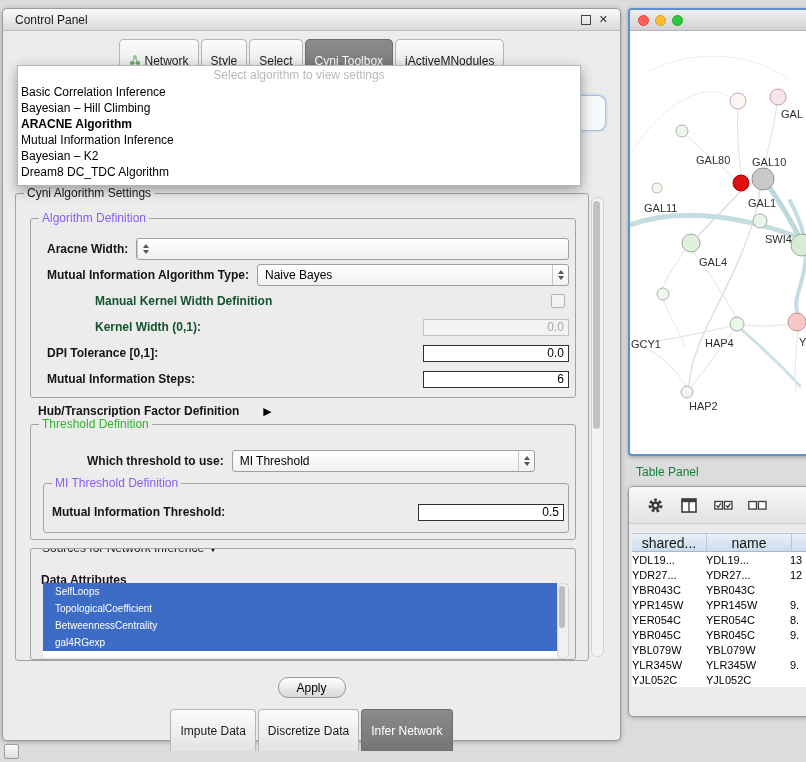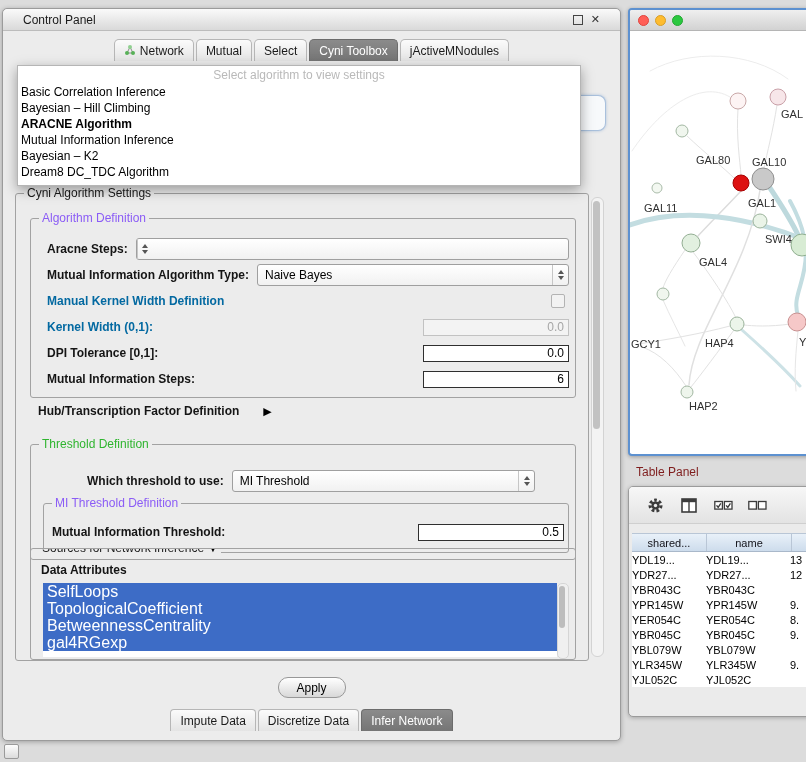--- a/index.html
+++ b/index.html
@@ -3,29 +3,29 @@
 <meta charset="utf-8">
 <style>
   html,body{margin:0;padding:0;width:806px;height:762px;overflow:hidden;
     background:#dcdcdc;font-family:"Liberation Sans",sans-serif;}
   .page{position:relative;width:806px;height:762px;}
 
   
   .cp-window{position:absolute;left:2px;top:8px;width:617px;height:731px;
     background:#ececec;border:1px solid #9b9b9b;border-radius:5px;
     box-shadow:0 1px 5px rgba(0,0,0,.28);}
-  .cp-titlebar{height:21px;display:flex;align-items:center;padding:0 20px;
+  .cp-titlebar{height:21px;display:flex;align-items:center;padding:0 12px;
     background:linear-gradient(#fafafa,#d9d9d9);border-bottom:1px solid #bcbcbc;
     border-radius:5px 5px 0 0;font-size:12px;color:#1a1a1a;}
   .cp-title{flex:1;}
   .win-btn{margin-left:8px;color:#333;font-size:11px;line-height:11px;display:flex;align-items:center;}
   .float-square{display:inline-block;width:8px;height:8px;border:1.5px solid #444;}
 
   .cp-tabs{position:absolute;top:30px;left:0;width:100%;display:flex;justify-content:center;align-items:flex-end;}
-  .cp-tab{font-size:12px;height:13px;padding:4px 9px;margin:0 1px;display:flex;align-items:center;gap:5px;
+  .cp-tab{font-size:12px;height:13px;padding:14px 9px;margin:0 1px;display:flex;align-items:center;gap:5px;
     background:linear-gradient(#fbfbfb,#e4e4e4);border:1px solid #b6b6b6;border-bottom:none;
     border-radius:5px 5px 0 0;color:#1a1a1a;cursor:default;}
   .cp-tab.active{background:linear-gradient(#8b8b8b,#757575);color:#fff;border-color:#6c6c6c;}
 
   .combo-fragment{position:absolute;left:576px;top:86px;width:26px;height:34px;
     border:1px solid #a9c0dc;border-left:none;border-radius:0 8px 8px 0;
     background:#f7f9fb;box-shadow:0 0 3px rgba(90,140,200,.45);}
 
   .algo-popup{position:absolute;left:14px;top:56px;width:562px;z-index:40;background:#fff;
     border:1px solid #b5b5b5;box-shadow:0 4px 12px rgba(0,0,0,.35);padding-bottom:5px;}
@@ -35,27 +35,27 @@
 
   .settings-group{position:absolute;left:12px;top:184px;width:572px;height:466px;
     border:1px solid #a2a2a2;border-radius:3px;}
   .group-legend{position:absolute;top:-8px;left:8px;background:#ececec;padding:0 3px;
     font-size:12px;line-height:15px;color:#1a1a1a;white-space:nowrap;display:flex;align-items:center;gap:4px;}
   .group-legend.blue{color:#8b5cf6;}
   .group-legend.green{color:#2fb52f;}
 
   .fieldset{position:absolute;border:1px solid #a2a2a2;border-radius:3px;}
   .fs-algo{left:14px;top:24px;width:544px;height:178px;}
-  .fs-threshold{left:14px;top:250px;width:544px;height:114px;}
+  .fs-threshold{left:14px;top:230px;width:544px;height:114px;}
   .fs-mi{left:12px;top:58px;width:524px;height:48px;}
   .fs-sources{left:14px;top:354px;width:544px;height:110px;overflow:hidden;}
 
   .frow{position:absolute;left:16px;right:6px;height:20px;display:flex;align-items:center;}
   .flabel{font-size:12px;font-weight:bold;color:#151515;white-space:nowrap;}
-  .flabel.disabled{color:#0369a1;}
+  .flabel.disabled{color:#14532d;margin-left:48px;}
   .spacer{flex:1;}
 
   .combo{flex:1;margin-left:8px;height:20px;display:flex;align-items:center;
     background:linear-gradient(#ffffff,#f1f1f1);border:1px solid #9f9f9f;border-radius:3px;cursor:default;}
   .combo-value{flex:1;font-size:12px;padding-left:7px;color:#000;}
   .combo-stepper{width:15px;height:100%;display:flex;flex-direction:column;align-items:center;
     justify-content:center;border-left:1px solid #c6c6c6;}
   .tri-up{width:0;height:0;border-left:3px solid transparent;border-right:3px solid transparent;
     border-bottom:4px solid #555;margin-bottom:2px;}
   .tri-down{width:0;height:0;border-left:3px solid transparent;border-right:3px solid transparent;
@@ -63,23 +63,23 @@
 
   input.field{width:136px;height:15px;font-size:12px;font-family:"Liberation Sans",sans-serif;
     text-align:right;border:1px solid #2f2f2f;background:#fff;color:#000;padding:0 4px;}
   input.field.disabled{border-color:#c2c2c2;background:#f3f3f3;color:#a6a6a6;}
   .checkbox{width:12px;height:12px;border:1px solid #b3b3b3;background:#f2f2f2;border-radius:2px;margin-right:4px;}
 
   .hub-row{position:absolute;left:22px;top:210px;display:flex;align-items:center;gap:24px;}
   .hub-arrow{font-size:11px;color:#000;}
   .caret-down{font-size:10px;color:#000;}
 
-  .attr-title{position:absolute;left:10px;top:14px;font-size:12px;font-weight:bold;color:#151515;}
+  .attr-title{position:absolute;left:10px;top:24px;font-size:12px;font-weight:bold;color:#151515;}
   .attr-list{position:absolute;left:12px;top:34px;width:514px;height:74px;background:#fff;overflow:hidden;}
-  .attr-item{height:17px;line-height:17px;font-size:16px;color:#fff;background:#3d6cc6;padding-left:4px;}
+  .attr-item{height:17px;line-height:17px;font-size:10px;color:#fff;background:#3d6cc6;padding-left:12px;}
   .attr-scroll{position:absolute;left:526px;top:34px;width:10px;height:74px;background:#f0f0f0;
     border:1px solid #d5d5d5;border-radius:5px;}
   .attr-scroll .thumb{position:absolute;left:1px;top:2px;width:6px;height:42px;background:#bdbdbd;border-radius:3px;}
 
   .v-scrollbar{position:absolute;left:588px;top:188px;width:11px;height:458px;background:#f3f3f3;
     border:1px solid #d3d3d3;border-radius:6px;}
   .v-scrollbar .thumb{position:absolute;left:1px;top:3px;width:7px;height:228px;background:#c2c2c2;border-radius:4px;}
 
   .apply-btn{position:absolute;left:50%;transform:translateX(-50%);top:668px;width:68px;height:21px;
     border:1px solid #989898;border-radius:10px;background:linear-gradient(#ffffff,#d8d8d8);
@@ -94,29 +94,29 @@
   .net-titlebar{height:20px;display:flex;align-items:center;padding-left:8px;gap:6px;
     background:linear-gradient(#efefef,#d2d2d2);border-bottom:1px solid #b5b5b5;}
   .tl{width:11px;height:11px;border-radius:50%;}
   .tl.red{background:#ff5f57;border:1px solid #e0443e;box-sizing:border-box;}
   .tl.yellow{background:#febc2f;border:1px solid #d89e26;box-sizing:border-box;}
   .tl.green{background:#2bc840;border:1px solid #24a732;box-sizing:border-box;}
   .net-canvas{position:relative;width:100%;height:422px;background:#fff;}
   .node-label{font-size:11px;fill:#2f2f2f;font-family:"Liberation Sans",sans-serif;}
 
   
-  .table-panel-title{position:absolute;left:636px;top:465px;font-size:12px;color:#7f1d1d;}
+  .table-panel-title{position:absolute;left:636px;top:465px;font-size:12px;color:#15803d;}
   .table-panel{position:absolute;left:628px;top:486px;width:196px;height:229px;background:#ebebeb;
     border:1px solid #9b9b9b;border-radius:5px;overflow:hidden;box-shadow:0 1px 4px rgba(0,0,0,.25);}
   .tp-toolbar{height:36px;display:flex;align-items:center;padding-left:16px;gap:14px;
     background:linear-gradient(#f7f7f7,#e3e3e3);border-bottom:1px solid #cfcfcf;}
   .tp-icon{display:flex;align-items:center;justify-content:center;width:20px;height:20px;cursor:default;}
   .tp-table{position:absolute;left:3px;top:46px;right:0;bottom:0;}
   .thead{display:flex;height:17px;background:linear-gradient(#e9f1f9,#cddcec);border-top:1px solid #b9c6d6;border-bottom:1px solid #a9b8ca;}
-  .th{font-size:11px;color:#13131a;display:flex;align-items:center;justify-content:center;
+  .th{font-size:14px;color:#13131a;display:flex;align-items:center;justify-content:center;
     border-right:1px solid #b9c6d6;overflow:hidden;white-space:nowrap;}
   .tbody{background:#fff;}
   .tr{display:flex;height:15px;background:#fff;}
   .td{font-size:11px;color:#000;padding-left:0;display:flex;align-items:center;
     overflow:hidden;white-space:nowrap;}
   .col0{width:74px;}  .col1{width:84px;}  .col2{flex:1;}
 
   .page-grip{position:absolute;left:4px;top:744px;width:13px;height:13px;border:1px solid #9a9a9a;
     border-radius:2px;background:linear-gradient(#fdfdfd,#dcdcdc);}
 </style>
@@ -140,21 +140,21 @@
           <line x1="3" y1="8" x2="6" y2="2" stroke="#8a8a8a" stroke-width="1"></line>
           <line x1="6" y1="2" x2="9" y2="8" stroke="#8a8a8a" stroke-width="1"></line>
           <line x1="3" y1="8" x2="9" y2="8" stroke="#8a8a8a" stroke-width="1"></line>
           <circle cx="3" cy="8" r="2" fill="#58b158"></circle>
             <circle cx="6" cy="2" r="2" fill="#8fd08f"></circle>
             <circle cx="9" cy="8" r="2" fill="#58b158"></circle>
         </svg>
         <span>Network</span>
       </div>
       <div class="cp-tab">
-          <span>Mutual</span>
+          <span>Style</span>
         </div>
       <div class="cp-tab">
           <span>Select</span>
         </div>
       <div class="cp-tab active">
           <span>Cyni Toolbox</span>
         </div>
       <div class="cp-tab">
           <span>jActiveMNodules</span>
         </div>
@@ -173,21 +173,21 @@
         <div class="algo-item">Dream8 DC_TDC Algorithm</div>
       </div>
 
     <div class="settings-group">
       <span class="group-legend">Cyni Algorithm Settings</span>
 
       <div class="fieldset fs-algo">
         <span class="group-legend blue">Algorithm Definition</span>
 
         <div class="frow" style="top:20px">
-          <span class="flabel">Aracne Steps:</span>
+          <span class="flabel">Aracne Width:</span>
           <div class="combo">
             <span class="combo-stepper">
                 <i class="tri-up"></i>
                 <i class="tri-down"></i>
               </span>
           </div>
         </div>
 
         <div class="frow" style="top:46px">
           <span class="flabel">Mutual Information Algorithm Type:</span>

